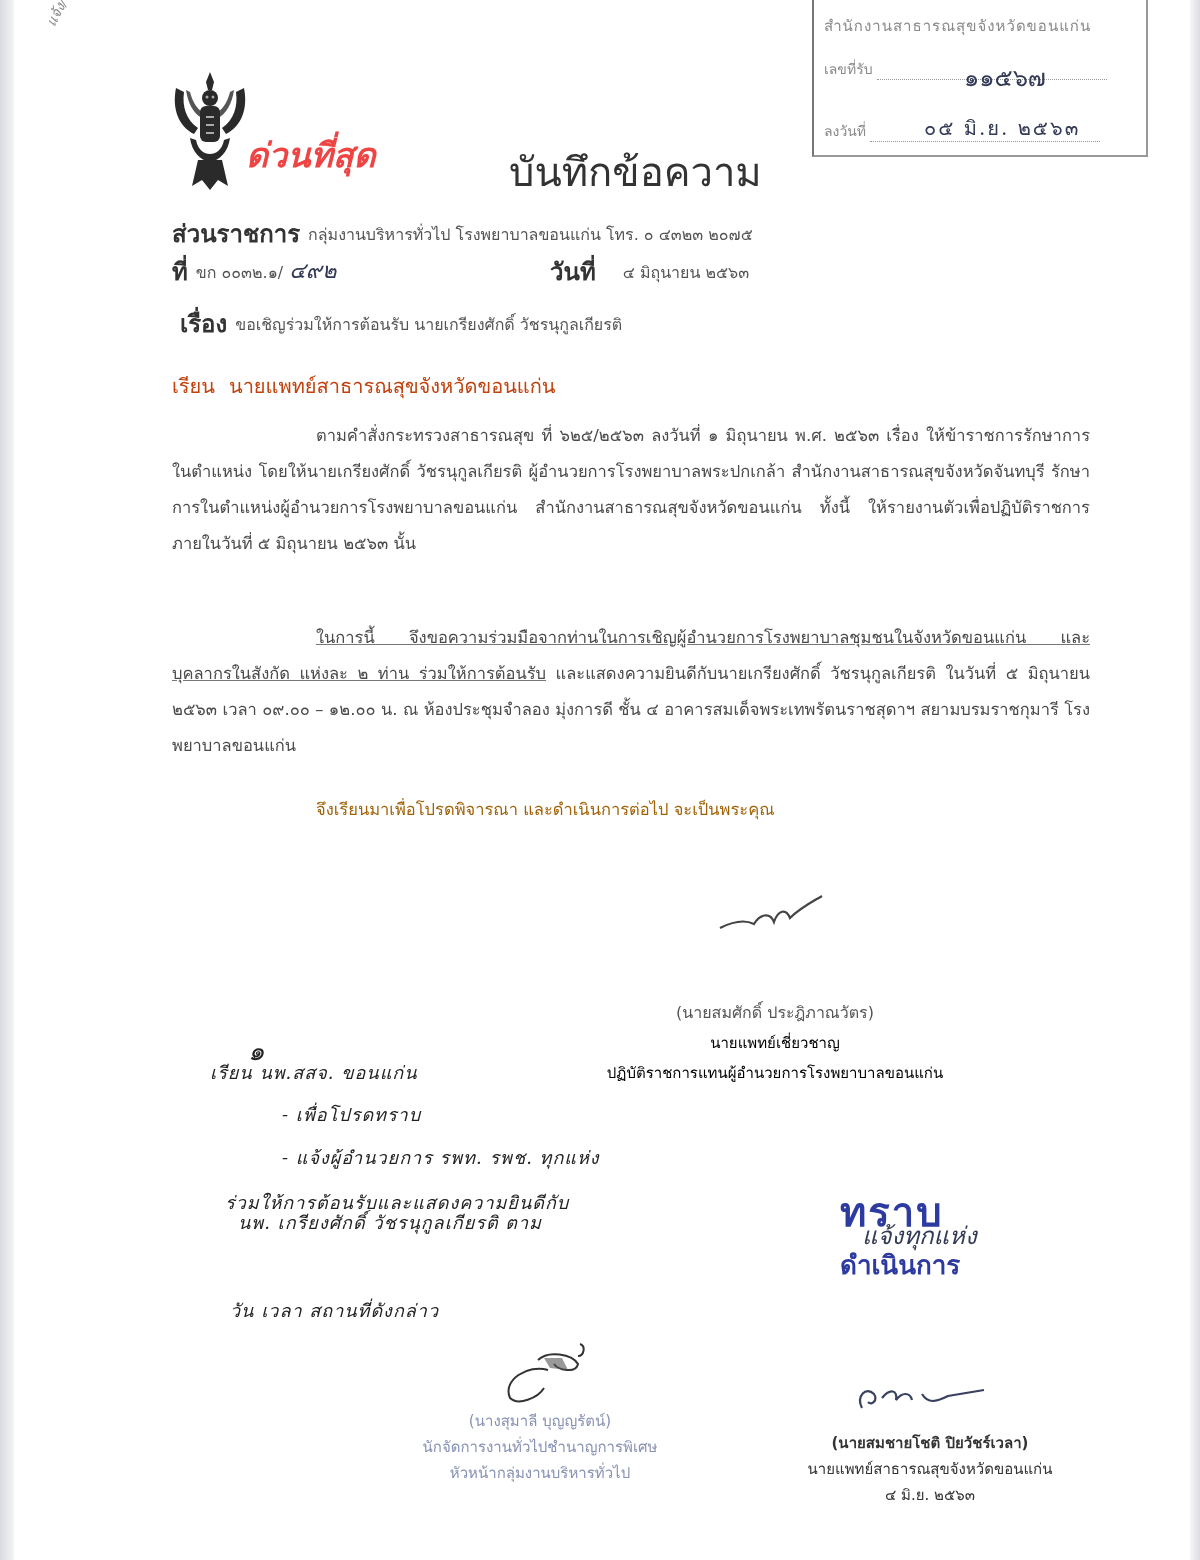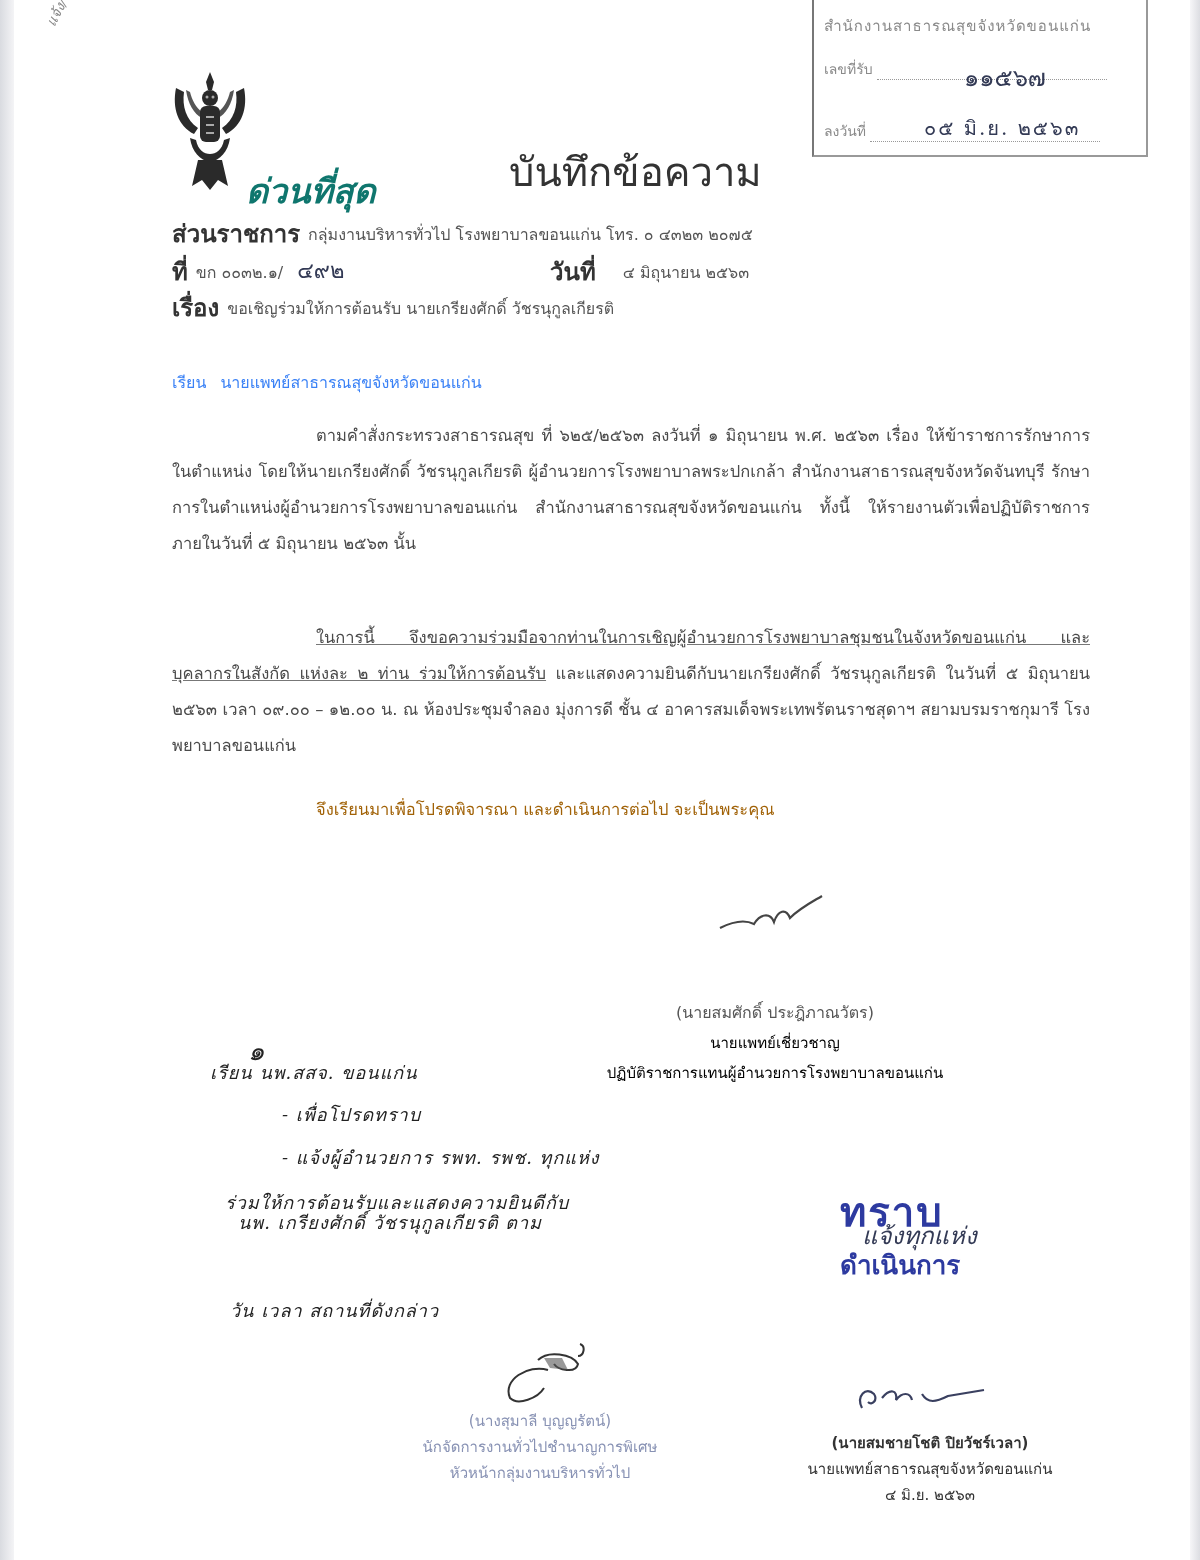--- a/index.html
+++ b/index.html
@@ -19,33 +19,33 @@
   .stamp .org { position:absolute; left:10px; top:14px; font-size:15px; color:#8a8a8a; letter-spacing:1px; }
   .stamp .row { position:absolute; left:10px; font-size:14px; color:#8a8a8a; }
   .stamp .row .line { display:inline-block; border-bottom:1px dotted #999; width:230px; height:1px; vertical-align:bottom; margin-left:4px; }
   .stamp .r1 { top:58px; } .stamp .r2 { top:120px; }
   .stamp .val { position:absolute; font-family:"DejaVu Serif", serif; font-size:24px; color:#333a55; }
   .stamp .v1 { left:150px; top:58px; }
   .stamp .v2 { left:110px; top:112px; font-size:20px; letter-spacing:2px; }
 
   
   .emblem { position:absolute; left:172px; top:68px; width:76px; height:124px; }
-  .urgent { position:absolute; left:246px; top:128px; font-size:34px; font-weight:bold; font-style:italic; color:#0f766e; font-family:"Liberation Sans", sans-serif;margin-top:36px; }
+  .urgent { position:absolute; left:246px; top:128px; font-size:34px; font-weight:bold; font-style:italic; color:#ef4444; font-family:"Liberation Sans", sans-serif; }
   .doc-title { position:absolute; left:509px; top:140px; font-size:40px; color:#333; font-family:"Liberation Sans", sans-serif; }
 
   .hdr { position:absolute; left:172px; font-size:16px; color:#555; white-space:nowrap; }
   .hdr b { font-size:24px; color:#333; font-weight:bold; margin-right:8px; vertical-align:-2px; }
   .hdr-dept { top:214px; }
   .hdr-no { top:252px; }
   .hdr-date { position:absolute; left:550px; top:252px; font-size:16px; color:#555; white-space:nowrap; }
   .hdr-date b { font-size:24px; color:#333; margin-right:27px; vertical-align:-2px; }
-  .hdr-subject { top:288px; }
-  .handnum { font-family:"DejaVu Serif", serif; font-size:22px; color:#333a55; margin-left:14px; }
+  .hdr-subject { top:304px;margin-left:8px; }
+  .handnum { font-family:"DejaVu Serif", serif; font-style:italic; font-size:22px; color:#333a55; margin-left:6px; }
 
-  .to { position:absolute; left:172px; top:370px; font-size:16px; color:#3b82f6; }
+  .to { position:absolute; left:172px; top:370px; font-size:20px; color:#c2410c; }
   .to .lbl { margin-right:14px; }
 
   .para { position:absolute; left:172px; width:918px; font-size:16.5px; line-height:36px; color:#4a4a4a; text-align:justify; }
   .para .ind { display:inline-block; width:144px; }
   .p1 { top:418px; }
   .p2 { top:620px; }
   .p2 u { text-decoration:underline; text-decoration-color:#777; }
   .closing { position:absolute; left:316px; top:796px; font-size:16.5px; color:#a16207; }
 
   .sig-block { position:absolute; text-align:center; color:#555; font-size:16px; line-height:30px; }

